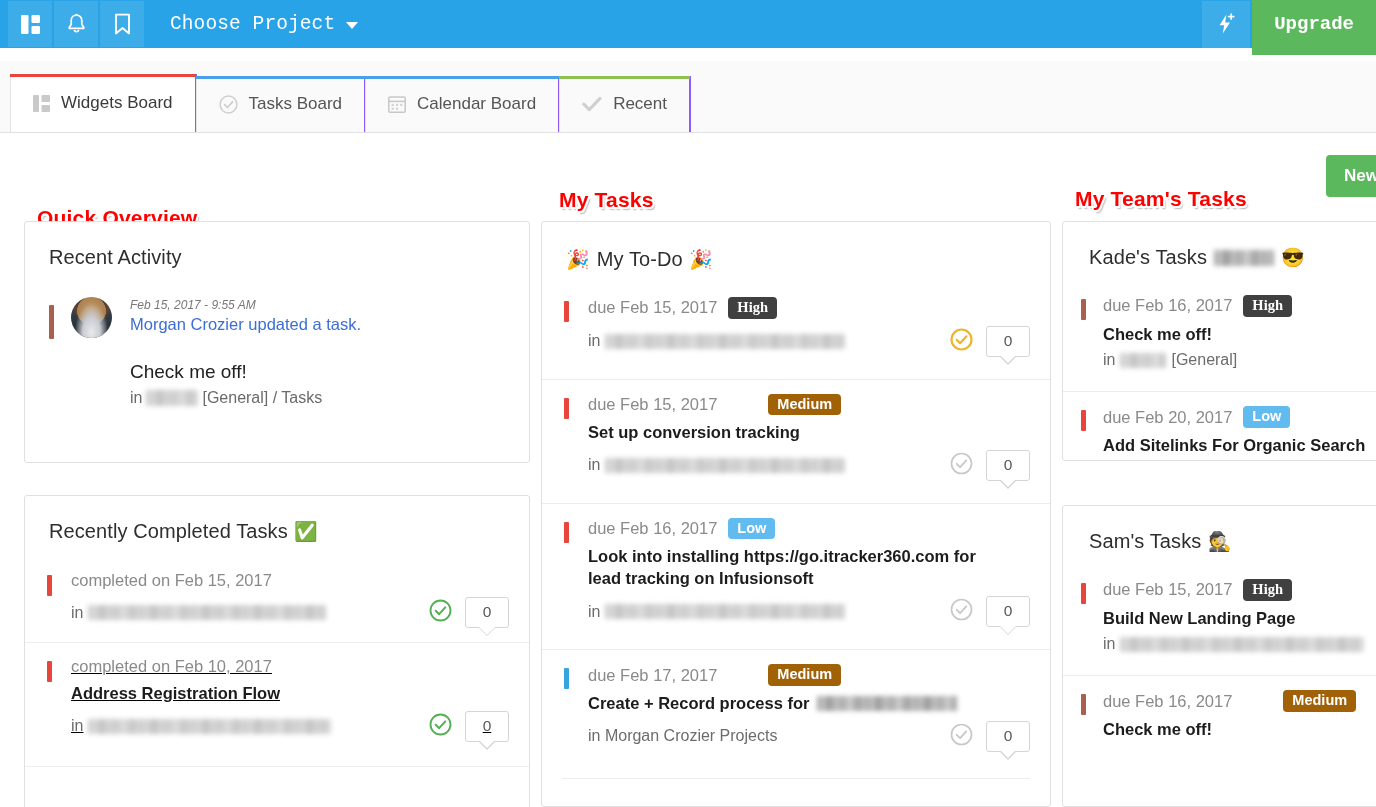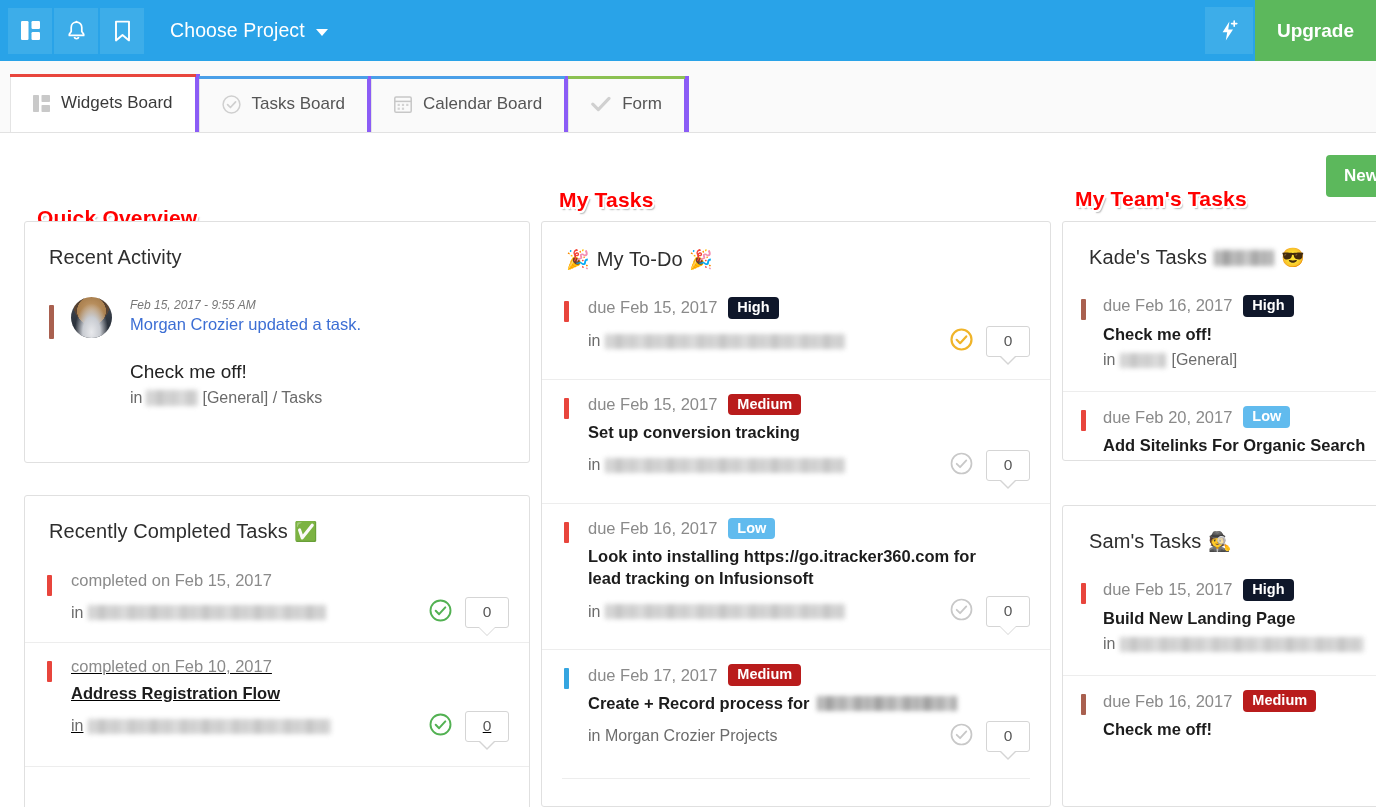--- a/index.html
+++ b/index.html
@@ -11,24 +11,25 @@
     background: #ffffff;
     font-family: "Liberation Sans", sans-serif;
     -webkit-font-smoothing: antialiased;
   }
 
   
   #topbar {
     position: absolute;
     top: 0; left: 0;
     width: 1376px;
-    height: 61px;
+    height: 48px;
     background: #29a3e8;
     display: flex;
     align-items: center;
+    font-family: Liberation Mono, monospace;
   }
   .tb-icon-group { display: flex; margin-left: 8px; gap: 2px; }
   .tb-icon {
     width: 44px; height: 46px;
     background: #3dade9;
     display: flex; align-items: center; justify-content: center;
     cursor: pointer;
   }
   .tb-icon svg { display: block; }
 
@@ -90,21 +91,21 @@
   .tab {
     position: relative;
     height: 56px;
     display: flex;
     align-items: center;
     gap: 11px;
     padding: 0 22px;
     font-size: 17px;
     color: #555;
     background: #fafafa;
-    border-right: 5px solid #8b5cf6;
+    border-right: 2px solid #8b5cf6;
     border-left: 1px solid #e4e4e4;
     margin-left: -1px;
     cursor: pointer;
   }
   .tab::before {
     content: "";
     position: absolute;
     top: 0; left: -1px; right: -1px;
     height: 3px;
   }
@@ -244,22 +245,22 @@
   .t-meta { display: flex; align-items: center; gap: 11px; margin-bottom: 7px; }
   .t-date { font-size: 16.5px; color: #8a8a8a; }
   .badge {
     color: #fff;
     font-size: 14.5px;
     font-weight: bold;
     padding: 3px 9px 4px;
     border-radius: 4px;
     line-height: 1;
   }
-  .badge.high   { background: #0f172a; }
-  .badge.medium { background: #b91c1c; }
+  .badge.high   { background: #404040; font-family: Liberation Serif, serif; }
+  .badge.medium { background: #a16207; margin-left: 40px; }
   .badge.low    { background: #61bbee; }
   .t-title {
     font-size: 16.5px;
     font-weight: bold;
     color: #1c1c1c;
     line-height: 1.33;
     margin-bottom: 6px;
   }
   .t-footer {
     display: flex;
@@ -378,21 +379,21 @@
     </span>
     <span>Calendar Board</span>
   </div>
 
   <div class="tab">
     <span class="ticon">
       <svg width="20" height="16" viewBox="0 0 20 16">
           <path d="M1.8 8.2l5.5 5.4L18 2.4" fill="none" stroke="#d0d0d0" stroke-width="3.1" stroke-linecap="round" stroke-linejoin="round"></path>
         </svg>
     </span>
-    <span>Form</span>
+    <span>Recent</span>
   </div>
 </div>
 
 <div id="board">
 
   <div id="new-widget-btn">New Widget</div>
 
   <div class="column" id="col-1">
     <div class="col-heading" id="h-quick">Quick Overview</div>
 

